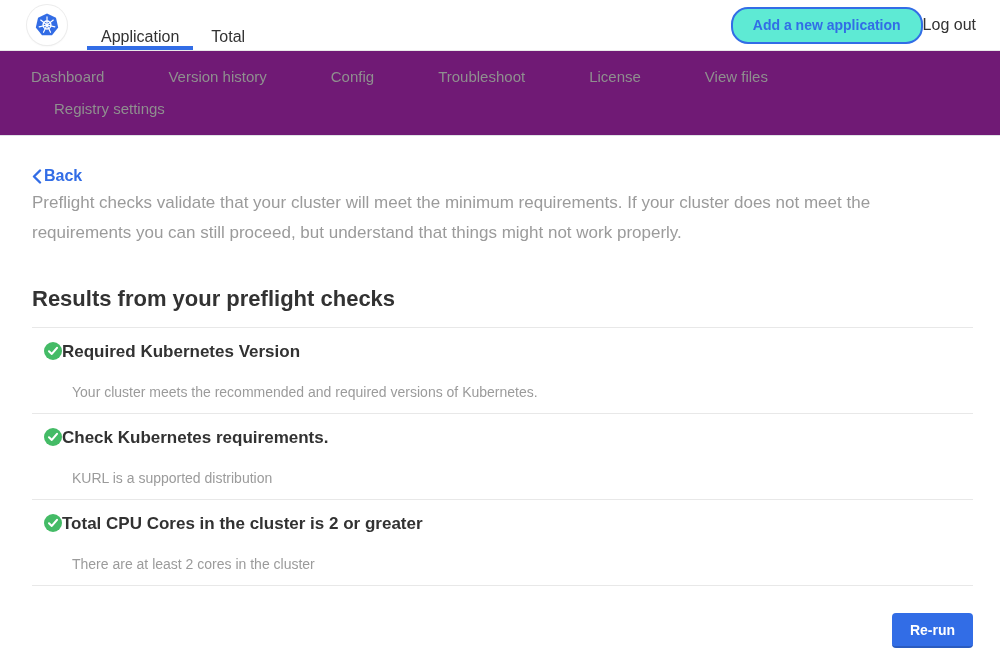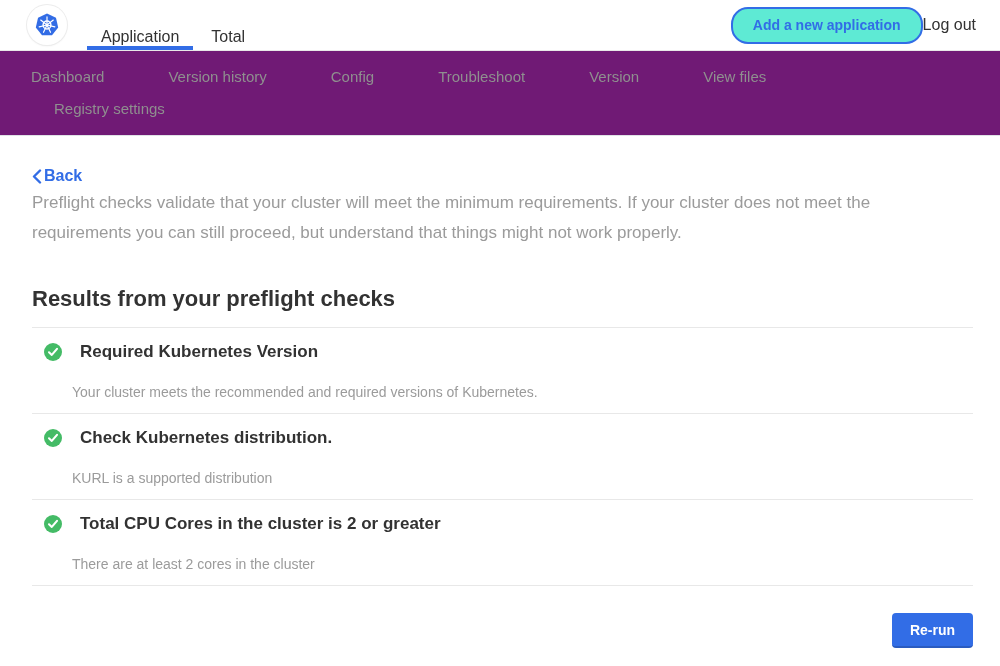--- a/index.html
+++ b/index.html
@@ -110,21 +110,21 @@
     font-weight: bold;
     color: #323232;
     margin: 38px 0 15px;
   }
 
   .check-list { border-top: 1px solid #e8e8e8; }
   .check-item {
     border-bottom: 1px solid #e8e8e8;
     padding: 14px 0 13px 12px;
   }
-  .check-head { display: flex; align-items: center; gap: 18px; }
+  .check-head { display: flex; align-items: flex-start; gap: 0; }
   .check-icon { width: 18px; height: 18px; flex: 0 0 18px; display: block; }
   .check-title { font-size: 17px; font-weight: bold; color: #323232; }
   .check-msg {
     font-size: 14px;
     color: #9b9b9b;
     margin: 22px 0 0 28px;
   }
 
   .footer-actions {
     display: flex;
@@ -178,21 +178,21 @@
 
   <span class="logout">Log out</span>
 </header>
 
 <nav class="subnav">
   <div class="subnav-row">
     <span class="subnav-item">Dashboard</span>
     <span class="subnav-item">Version history</span>
     <span class="subnav-item">Config</span>
     <span class="subnav-item">Troubleshoot</span>
-    <span class="subnav-item">Version</span>
+    <span class="subnav-item">License</span>
     <span class="subnav-item">View files</span>
   </div>
   <div class="subnav-row second">
     <span class="subnav-item">Registry settings</span>
   </div>
 </nav>
 
 <main class="main">
 
   <span class="back-link">
@@ -219,21 +219,21 @@
       </div>
       <div class="check-msg">Your cluster meets the recommended and required versions of Kubernetes.</div>
     </div>
 
     <div class="check-item">
       <div class="check-head">
         <svg class="check-icon" viewBox="0 0 18 18">
           <circle cx="9" cy="9" r="9" fill="#44bb66"></circle>
           <path d="M5 9.3 L7.8 11.9 L13 5.9" fill="none" stroke="#ffffff" stroke-width="2.1" stroke-linecap="round" stroke-linejoin="round"></path>
         </svg>
-        <span class="check-title">Check Kubernetes distribution.</span>
+        <span class="check-title">Check Kubernetes requirements.</span>
       </div>
       <div class="check-msg">KURL is a supported distribution</div>
     </div>
 
     <div class="check-item">
       <div class="check-head">
         <svg class="check-icon" viewBox="0 0 18 18">
           <circle cx="9" cy="9" r="9" fill="#44bb66"></circle>
           <path d="M5 9.3 L7.8 11.9 L13 5.9" fill="none" stroke="#ffffff" stroke-width="2.1" stroke-linecap="round" stroke-linejoin="round"></path>
         </svg>

